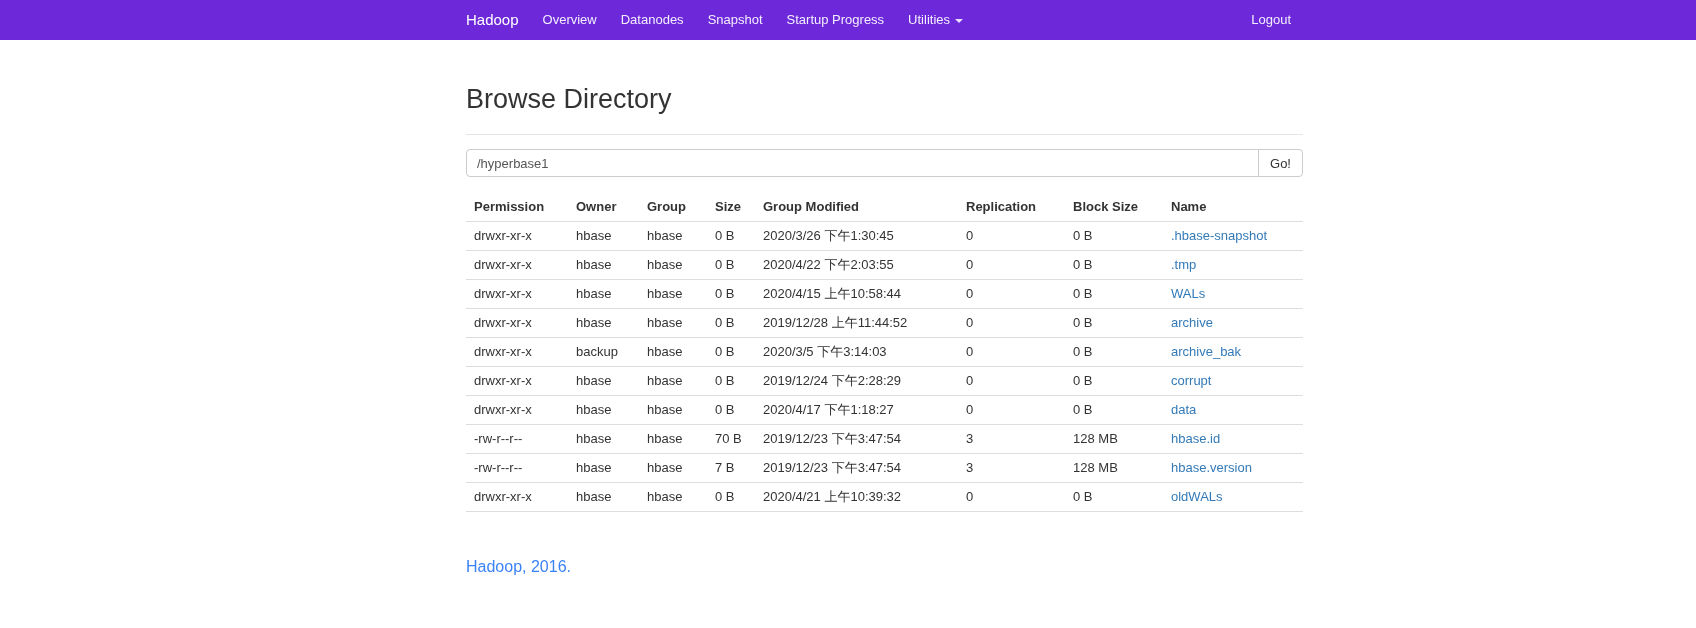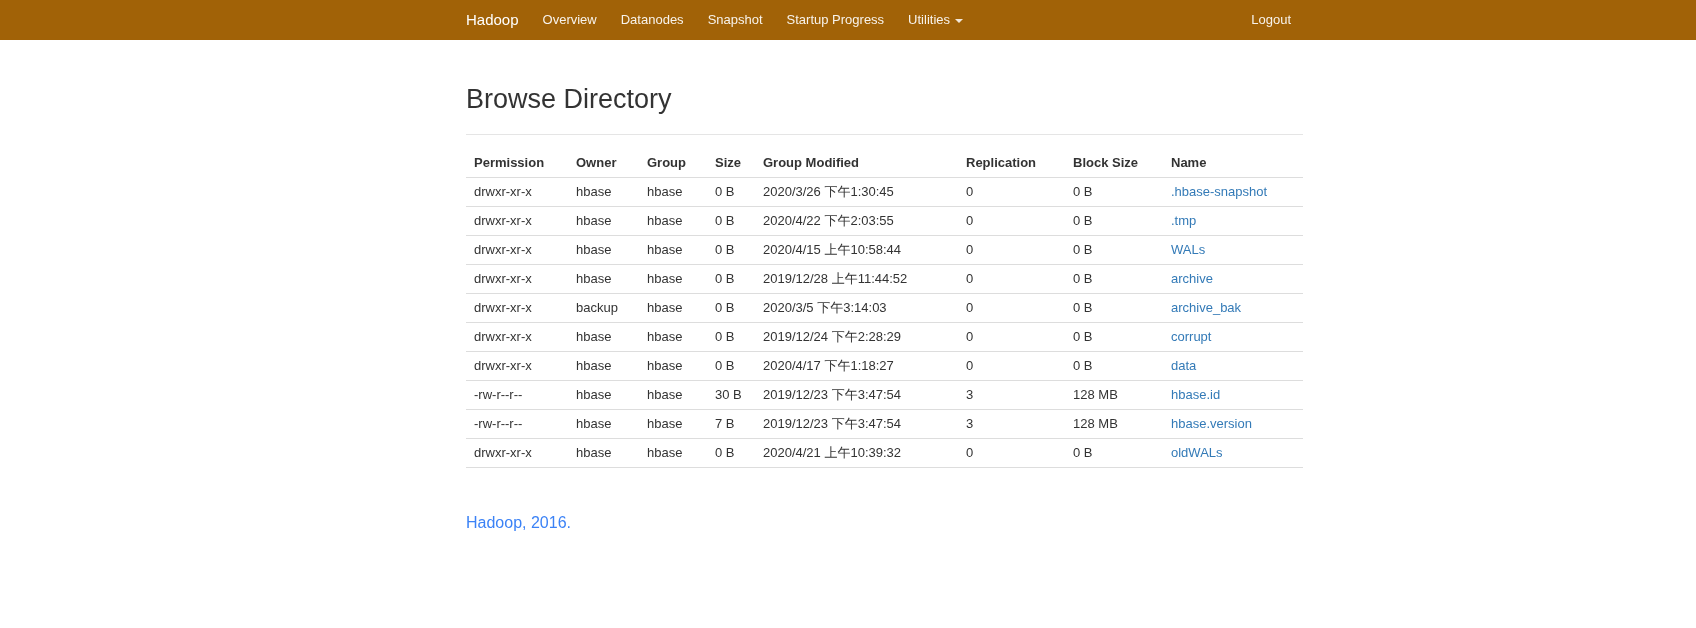--- a/index.html
+++ b/index.html
@@ -13,21 +13,21 @@
     overflow: hidden;
   }
   .container {
     width: 867px;
     margin-left: 451px;
     padding: 0 15px;
   }
 
   
   .navbar {
-    background: #a16207;
+    background: #6d28d9;
     height: 40px;
     width: 100%;
   }
   .navbar .container {
     display: flex;
     align-items: center;
     height: 40px;
   }
   .navbar-brand {
     color: #fff;
@@ -160,20 +160,24 @@
         <a href="#">Logout</a>
       </li>
     </ul>
   </div>
 </nav>
 
 <div class="container">
   <h1 class="page-title">Browse Directory</h1>
   <hr class="divider">
 
+  <div class="path-row">
+    <input type="text" class="path-input" value="/hyperbase1" style="">
+    <button class="go-button">Go!</button>
+  </div>
 
   <table class="dir-table">
     <colgroup>
       <col style="width:102px">
       <col style="width:71px">
       <col style="width:68px">
       <col style="width:48px">
       <col style="width:203px">
       <col style="width:107px">
       <col style="width:98px">
@@ -259,21 +263,21 @@
           <td>0 B</td>
           <td>2020/4/17 下午1:18:27</td>
           <td>0</td>
           <td>0 B</td>
           <td><a href="#">data</a></td>
         </tr>
         <tr>
           <td>-rw-r--r--</td>
           <td>hbase</td>
           <td>hbase</td>
-          <td>30 B</td>
+          <td>70 B</td>
           <td>2019/12/23 下午3:47:54</td>
           <td>3</td>
           <td>128 MB</td>
           <td><a href="#">hbase.id</a></td>
         </tr>
         <tr>
           <td>-rw-r--r--</td>
           <td>hbase</td>
           <td>hbase</td>
           <td>7 B</td>

